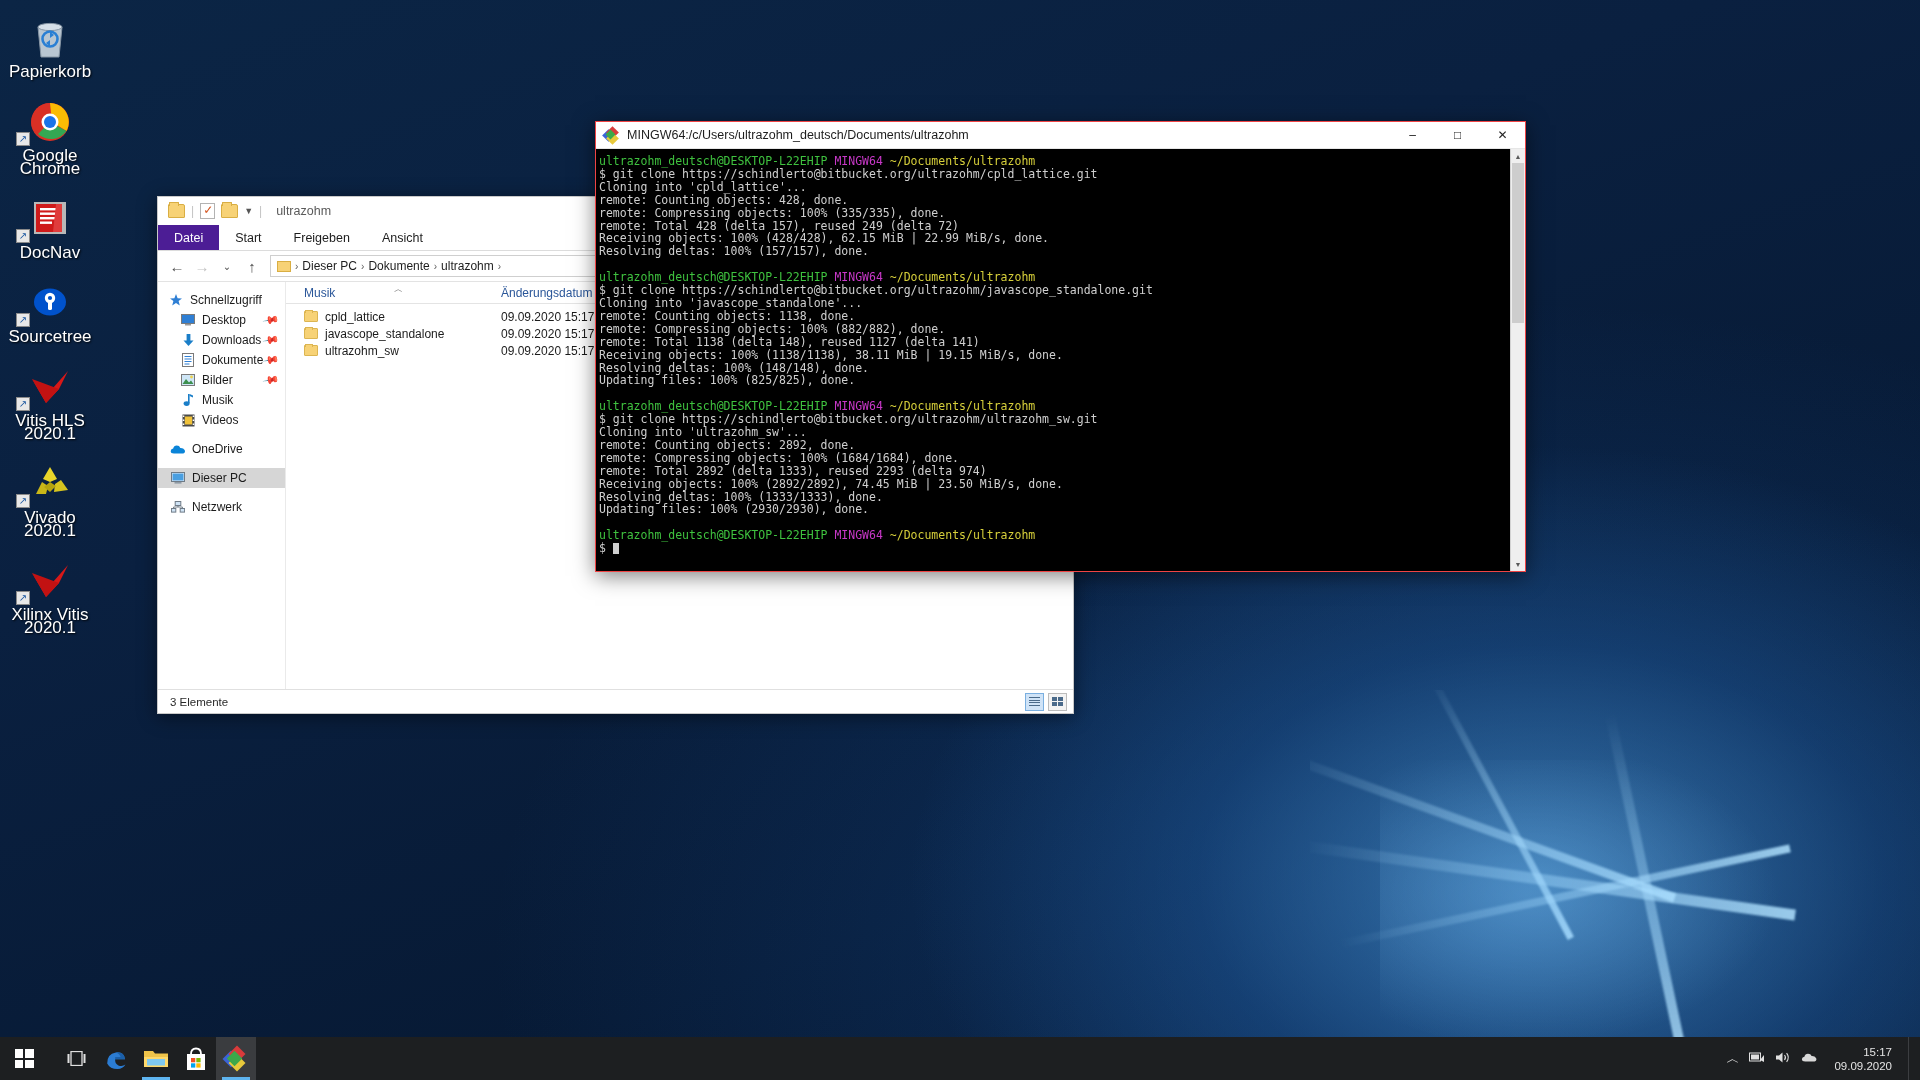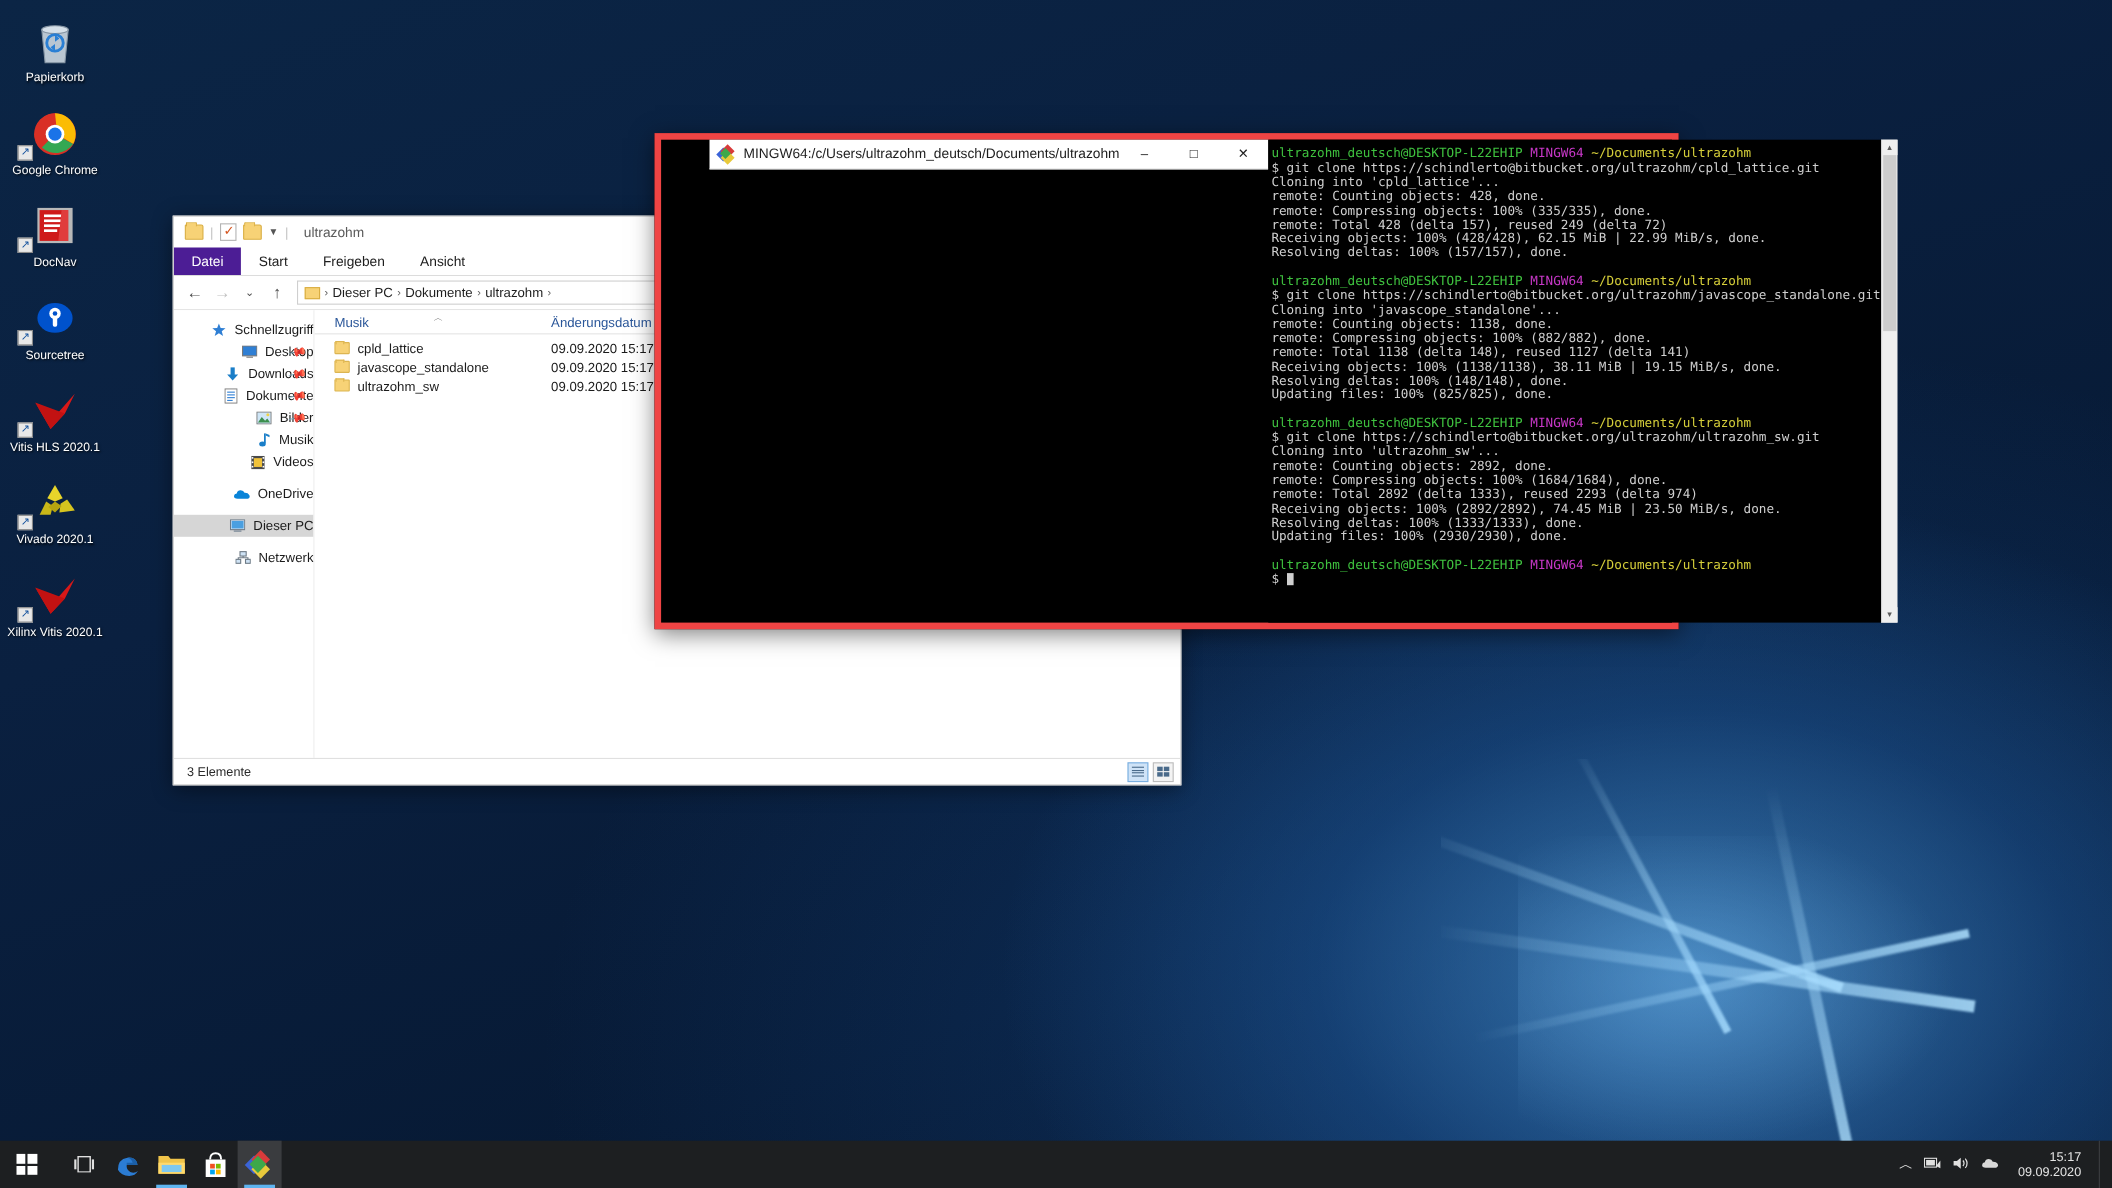--- a/index.html
+++ b/index.html
@@ -26,21 +26,21 @@
   .b5 { left:300px; top:20px;  width:360px; height:10px; transform:rotate(78deg); filter:blur(1px);}
   .glow { position:absolute; left:1380px; top:760px; width:420px; height:300px;
           background:radial-gradient(ellipse at 35% 45%, rgba(130,200,255,0.30), rgba(130,200,255,0) 65%);
           pointer-events:none; }
 
   
   .desk-icons { position:absolute; left:0; top:0; width:100px; }
   .dicon { width:100px; text-align:center; margin-bottom:20px; cursor:default; }
   .dicon .glyph { height:48px; display:flex; align-items:center; justify-content:center; position:relative; }
   .dicon .lbl {
-    color:#fff; font-size:11px; line-height:13px; margin-top:3px;
+    color:#fff; font-size:17px; line-height:13px; margin-top:3px;
     text-shadow:1px 1px 2px rgba(0,0,0,0.9); word-wrap:break-word;
   }
   .shortcut-arrow {
     position:absolute; left:16px; bottom:0; width:14px; height:14px;
     background:#e8e8e8; border:1px solid #8a8a8a;
     display:flex; align-items:center; justify-content:center;
     font-size:10px; color:#15539e; line-height:1;
   }
 
   
@@ -74,21 +74,21 @@
   .crumbbar {
     flex:1; height:22px; border:1px solid #cfcfcf; background:#fff; display:flex; align-items:center;
     padding:0 6px; gap:4px; font-size:12px; color:#1d1d1d; margin-left:4px; margin-right:4px;
   }
   .crumbbar .cfolder { width:14px; height:11px; background:#f7d276; border:1px solid #d9ae43; }
   .crumbbar .sep { color:#5c5c5c; font-size:10px; }
   .crumb { cursor:default; }
 
   .ex-body { flex:1; display:flex; min-height:0; border-top:1px solid #e3e3e3;}
   .ex-side { width:128px; background:#fff; padding-top:8px; font-size:12px; color:#1b1b1b; overflow:hidden; border-right:1px solid #eaeaea;}
-  .sitem { height:20px; display:flex; align-items:center; gap:6px; padding-left:22px; position:relative; cursor:default;justify-content:flex-end;}
+  .sitem { height:20px; display:flex; align-items:center; gap:6px; padding-left:22px; position:relative; cursor:default;}
   .sitem.sel { background:#d6d6d6; }
   .sitem .ic { width:16px; height:16px; display:flex; align-items:center; justify-content:center; font-size:12px; }
   .sitem .pin { position:absolute; right:7px; color:#9a9a9a; font-size:11px; transform:rotate(35deg); }
   .sgap { height:9px; }
 
   .ex-main { flex:1; display:flex; flex-direction:column; min-width:0; background:#fff; }
   .ex-colhdr { height:22px; display:flex; align-items:center; border-bottom:1px solid #e4e4e4; font-size:12px; color:#2a5699; position:relative;}
   .col-name { width:215px; padding-left:18px; }
   .col-date { width:130px; }
   .sortmark { position:absolute; left:108px; top:1px; color:#6d6d6d; font-size:9px; }
@@ -105,22 +105,22 @@
   .vbtn { width:19px; height:18px; border:1px solid #bcbcbc; background:#f3f3f3; display:flex; align-items:center; justify-content:center; cursor:default;}
   .vbtn.on { background:#cfe3f7; border-color:#7aafe0; }
   .vb-grid { width:11px; height:9px; display:grid; grid-template-columns:1fr 1fr; grid-template-rows:1fr 1fr; gap:1px; }
   .vb-grid i { background:#4a6a8a; }
   .vb-list { width:11px; height:9px; display:flex; flex-direction:column; gap:1.5px; }
   .vb-list i { height:1.5px; background:#4a6a8a; }
 
   
   .term {
     position:absolute; left:595px; top:121px; width:931px; height:451px;
-    background:#000; border:6px solid #ef4444; box-shadow:0 4px 20px rgba(0,0,0,0.5);
-    display:flex; flex-direction:row;padding-left:44px;
+    background:#000; border:1px solid #ef4444; box-shadow:0 4px 20px rgba(0,0,0,0.5);
+    display:flex; flex-direction:column;
   }
   .term-title { height:27px; background:#fff; display:flex; align-items:center; border-bottom:1px solid #e6e6e6; }
   .term-icon { margin-left:8px; width:15px; height:15px; position:relative; flex:none; }
   .term-icon .d { position:absolute; width:9px; height:9px; transform:rotate(45deg); }
   .term-icon .d1 { left:0px;  top:3px; background:#3b63d8; }
   .term-icon .d2 { left:4px;  top:0px; background:#d83b3b; }
   .term-icon .d3 { left:4px;  top:6px; background:#e8c93b; }
   .term-icon .d4 { left:3px;  top:3px; background:#3da84a; width:7px; height:7px;}
   .term-title-text { margin-left:8px; font-size:12.5px; color:#1d1d1d; flex:1; }
   .wbtns { display:flex; height:100%; }

